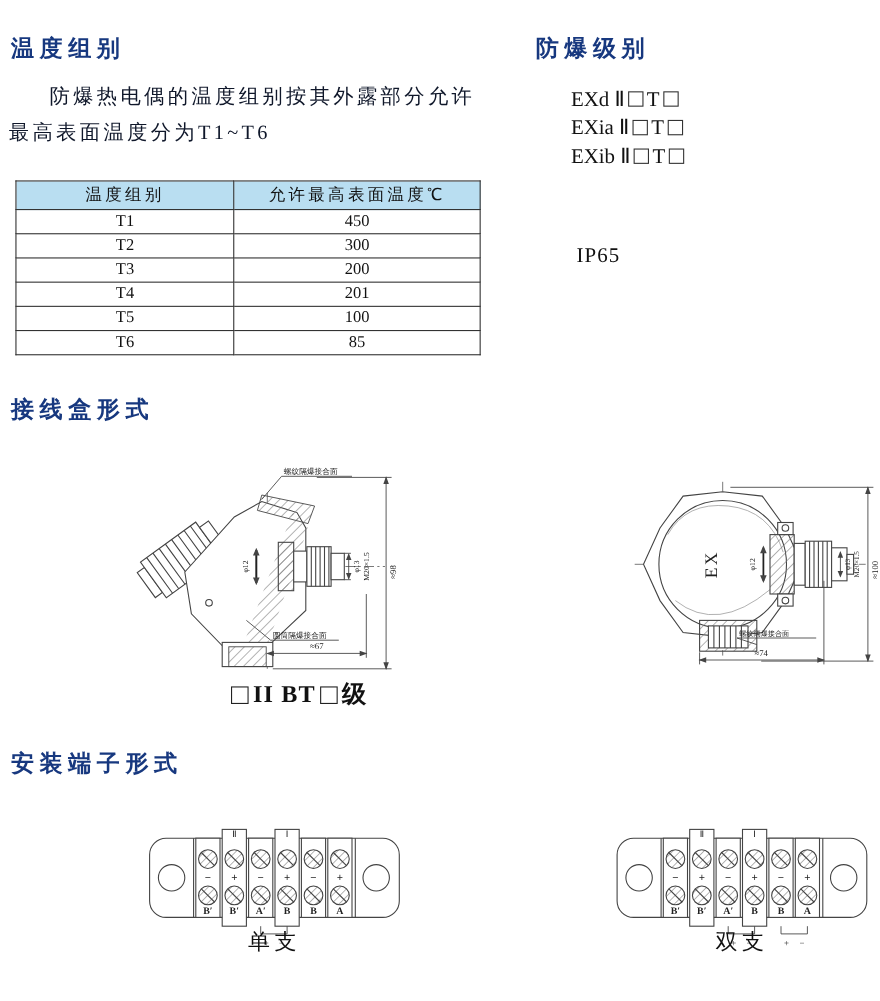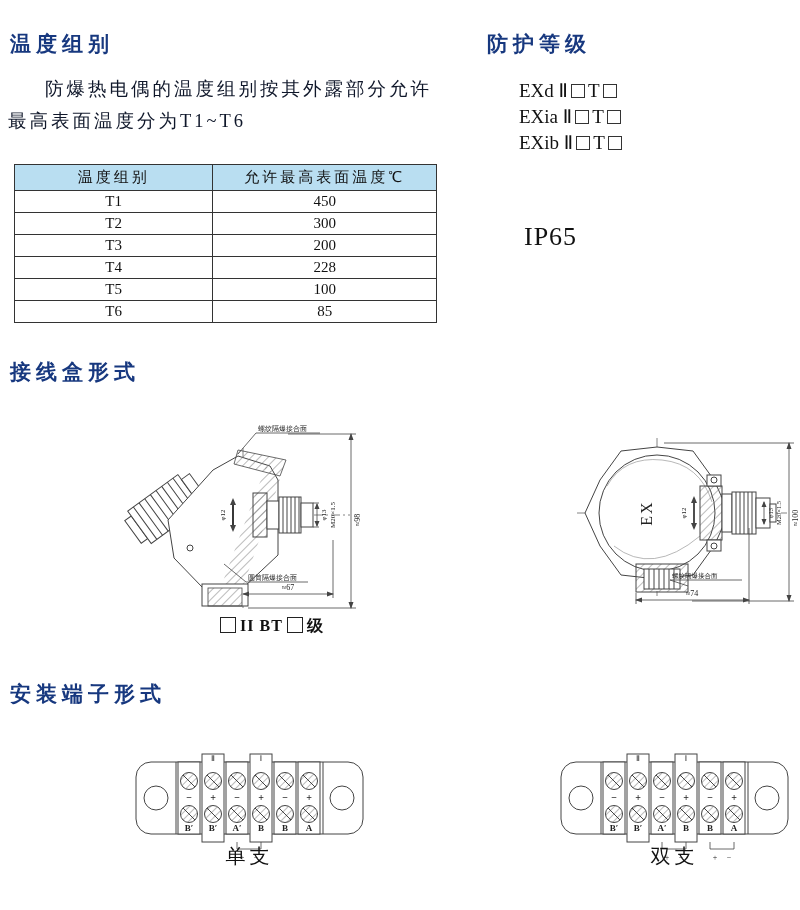--- a/index.html
+++ b/index.html
@@ -10,22 +10,22 @@
   .para{position:absolute;left:8px;top:74px;width:436px;font-size:18.5px;letter-spacing:3px;
         line-height:1.72;text-indent:2em;color:#0f172a;}
   table.tgrp{position:absolute;left:14px;top:164px;width:423px;border-collapse:collapse;
         font-size:15px;text-align:center;}
   table.tgrp th,table.tgrp td{border:1px solid #333;padding:0;height:21px;font-weight:normal;}
   table.tgrp th{height:25px;letter-spacing:3px;}
   table.tgrp col.c1{width:47%;}
   .exlines{position:absolute;left:519px;top:78px;font-size:19px;line-height:25px;white-space:nowrap;}
   .exlines .row{margin-bottom:1px;}
   .sq{display:inline-block;width:12px;height:12px;border:1.5px solid #333;margin:0 3px;vertical-align:-1px;}
-  .ip{position:absolute;left:524px;top:222px;font-size:26px;letter-spacing:1px;}
-  .figcap{position:absolute;font-size:16px;font-weight:bold;letter-spacing:1px;text-align:center;white-space:nowrap;}
+  .ip{position:absolute;left:524px;top:222px;font-size:19px;letter-spacing:1px;}
+  .figcap{position:absolute;font-size:22px;font-weight:bold;letter-spacing:1px;text-align:center;white-space:nowrap;}
   .figcap .sq{width:14px;height:14px;border:1.5px solid #222;vertical-align:-2px;margin:0 4px;}
   .tcap{position:absolute;font-size:20px;letter-spacing:4px;text-align:center;}
   svg{position:absolute;}
   svg text{font-family:"Liberation Serif",serif;fill:#222;}
   .ln{stroke:#444;fill:none;stroke-width:1;}
   .lnw{stroke:#444;fill:#fff;stroke-width:1;}
   .cl{stroke:#666;fill:none;stroke-width:0.8;stroke-dasharray:9 3 2 3;}
   .dim{stroke:#444;fill:none;stroke-width:0.8;}
   .ah{fill:#444;stroke:none;}
 </style>
@@ -54,34 +54,34 @@
     <tr>
       <td>T2</td>
       <td>300</td>
         </tr>
     <tr>
       <td>T3</td>
       <td>200</td>
         </tr>
     <tr>
       <td>T4</td>
-      <td>228</td>
+      <td>201</td>
         </tr>
     <tr>
       <td>T5</td>
       <td>100</td>
         </tr>
     <tr>
       <td>T6</td>
       <td>85</td>
         </tr>
   </tbody>
     </table>
 
-  <div class="h1" style="left:487px;top:30px;">防护等级</div>
+  <div class="h1" style="left:487px;top:30px;">防爆级别</div>
   <div class="exlines">
     <div class="row">
       <span>EXd Ⅱ</span><span class="sq"></span><span>T</span><span class="sq"></span>
     </div>
     <div class="row">
       <span>EXia Ⅱ</span><span class="sq"></span><span>T</span><span class="sq"></span>
     </div>
     <div class="row">
       <span>EXib Ⅱ</span><span class="sq"></span><span>T</span><span class="sq"></span>
     </div>

